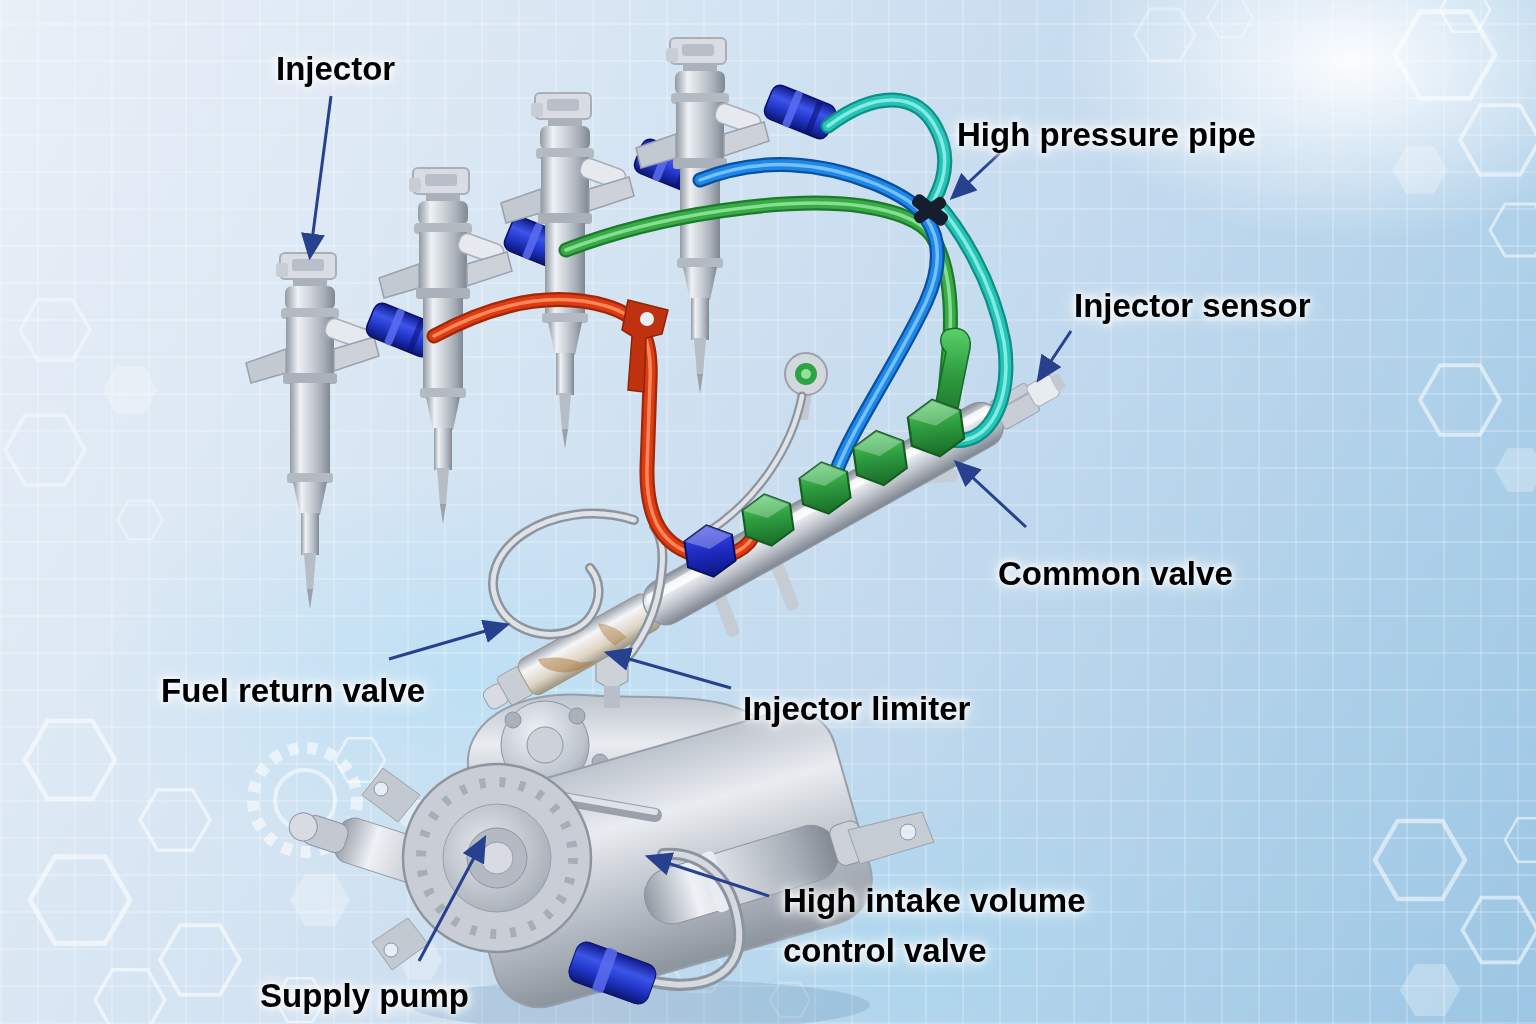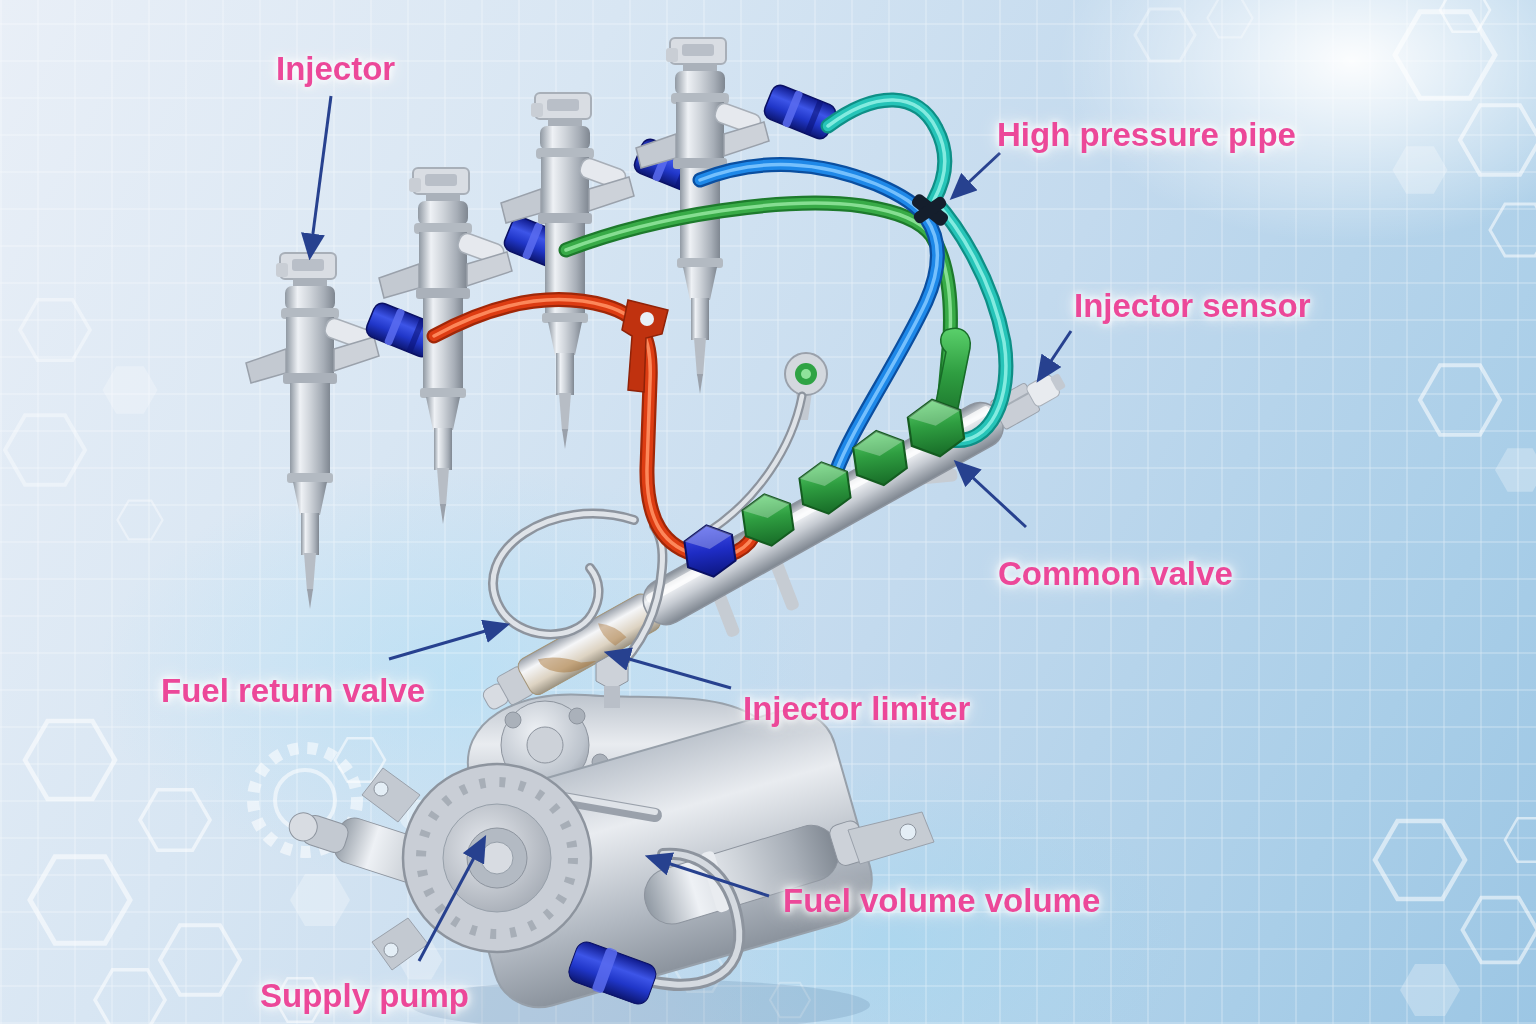--- a/index.html
+++ b/index.html
@@ -8,21 +8,21 @@
   .bg{position:absolute;inset:0;z-index:0;background:
       radial-gradient(420px 260px at 88% 6%, rgba(255,255,255,0.95), rgba(255,255,255,0) 70%),
       radial-gradient(520px 300px at 30% 66%, rgba(173,222,246,0.55), rgba(173,222,246,0) 70%),
       radial-gradient(420px 260px at 58% 92%, rgba(160,215,240,0.5), rgba(160,215,240,0) 70%),
       linear-gradient(118deg,#e9eff7 0%,#d8e6f3 30%,#c3daee 58%,#a9cee8 85%,#9cc6e4 100%);}
   .grid{position:absolute;inset:0;z-index:1;opacity:.55;background-image:
       repeating-linear-gradient(90deg, rgba(255,255,255,0.38) 0 1.6px, transparent 1.6px 37px),
       repeating-linear-gradient(0deg, rgba(255,255,255,0.38) 0 1.6px, transparent 1.6px 37px);}
   svg.scene{position:absolute;inset:0;z-index:2;}
   .label{position:absolute;z-index:5;font-weight:700;font-size:33px;line-height:1.5;
-      color:#ec4899;white-space:nowrap;
+      color:#000000;white-space:nowrap;
       text-shadow:0 0 6px #fff,0 0 12px #fff,0 0 22px rgba(255,255,255,.95);}
   .label span{display:block;}
 </style>
 </head>
 <body>
 
 <div class="bg"></div>
 <div class="grid"></div>
 
 <svg class="scene" viewBox="0 0 1536 1024">
@@ -298,21 +298,22 @@
     <line x1="1071" y1="331" x2="1039" y2="379" marker-end="url(#ah)"></line>
     <line x1="1026" y1="527" x2="957" y2="463" marker-end="url(#ah)"></line>
     <line x1="389" y1="659" x2="506" y2="625" marker-end="url(#ah)"></line>
     <line x1="731" y1="688" x2="608" y2="653" marker-end="url(#ah)"></line>
     <line x1="769" y1="896" x2="649" y2="857" marker-end="url(#ah)"></line>
     <line x1="419" y1="961" x2="484" y2="839" marker-end="url(#ah)"></line>
   </g>
 </svg>
 
 <div class="label" style="left:276px;top:44px">Injector</div>
-<div class="label" style="left:997px;top:110px">High pressure pipe</div>
+<div class="label" style="left:957px;top:110px">High pressure pipe</div>
 <div class="label" style="left:1074px;top:281px">Injector sensor</div>
 <div class="label" style="left:998px;top:549px">Common valve</div>
 <div class="label" style="left:161px;top:666px">Fuel return valve</div>
 <div class="label" style="left:743px;top:684px">Injector limiter</div>
 <div class="label" style="left:783px;top:876px">
-  <span>Fuel volume volume</span>
+  <span>High intake volume</span>
+  <span>control valve</span>
 </div>
 <div class="label" style="left:260px;top:971px">Supply pump</div>
 
 </body></html>

